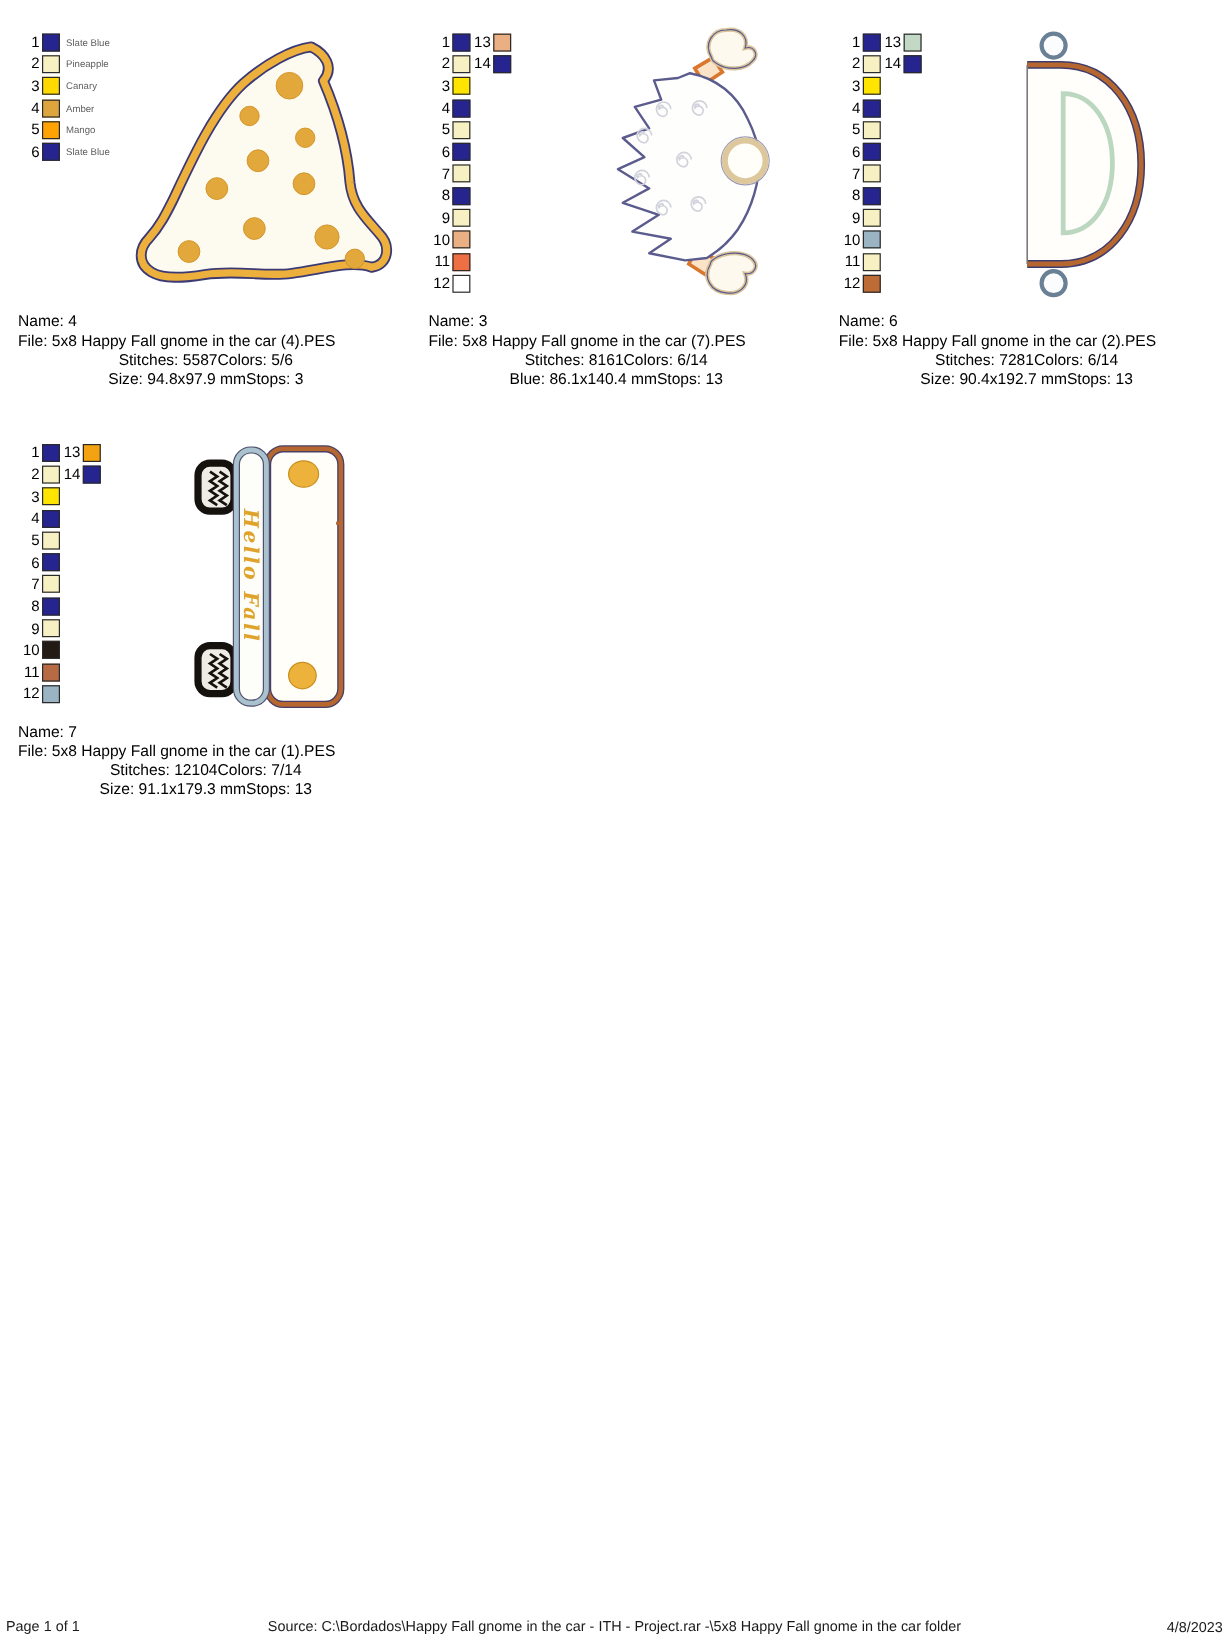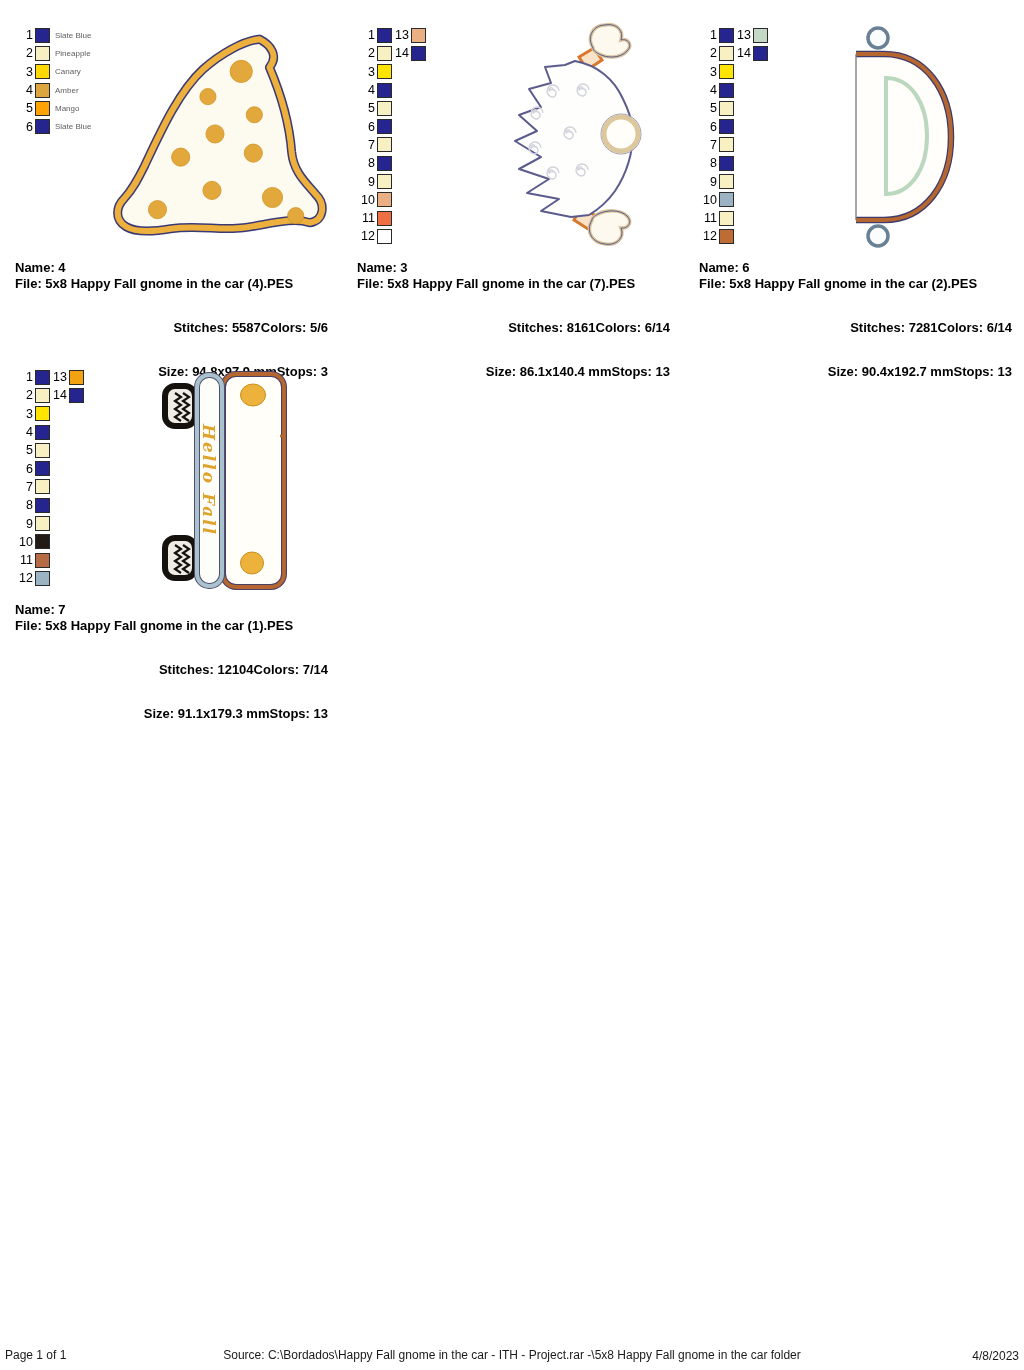--- a/index.html
+++ b/index.html
@@ -19,23 +19,23 @@
   .cnum{min-width:17px;text-align:right;font-size:12.5px;margin-right:2px;color:#000;}
   .sw{width:13px;height:13px;border:1px solid #2a2a2a;flex:none;}
   .cname{font-size:8px;color:#5f5f5f;margin-left:5px;white-space:nowrap;}
 
   .thumb{position:absolute;}
   #block-d4 .thumb{left:86px;top:3px;}
   #block-d3 .thumb{left:119px;top:1px;}
   #block-d2 .thumb{left:124px;top:2px;}
   #block-d1 .thumb{left:140px;top:8px;}
 
-  .info{position:absolute;left:1px;top:240px;width:313px;font-weight:bold;
+  .info{position:absolute;left:1px;top:240px;width:313px;font-weight:normal;
         font-size:13px;line-height:16px;white-space:nowrap;}
-  .irow{display:flex;justify-content:flex-end;margin-top:28px;}
+  .irow{display:flex;justify-content:center;}
 
   .footer{position:absolute;top:1348px;left:0;width:100%;font-size:12px;color:#1a1a1a;}
   .footer .fl{position:absolute;left:5px;top:0;}
   .footer .fc{position:absolute;left:50%;transform:translateX(-50%);top:0;white-space:nowrap;}
   .footer .fr{position:absolute;right:5px;top:1px;}
 </style>
 </head>
 <body>
 
 <div class="page">
@@ -213,21 +213,21 @@
       <circle cx="146" cy="113" r="17" fill="#fffef8" stroke="#ddc79c" stroke-width="5"></circle>
     </svg>
     <div class="info">
       <div>Name: 3</div>
       <div>File: 5x8 Happy Fall gnome in the car (7).PES</div>
       <div class="irow">
         <span>Stitches: 8161</span>
         <span>Colors: 6/14</span>
       </div>
       <div class="irow">
-        <span>Size: 86.1x140.4 mm</span>
+        <span>Blue: 86.1x140.4 mm</span>
         <span>Stops: 13</span>
       </div>
     </div>
   </div>
 
   <div class="design-block" id="block-d2">
     <svg class="thumb" width="140" height="232" viewBox="0 0 140 232">
       <defs>
         <path id="dOuter" d="M34,32 L62,32 C103,32 129,68 129,115 C129,162 103,198 62,198 L34,198"></path>
       </defs>

